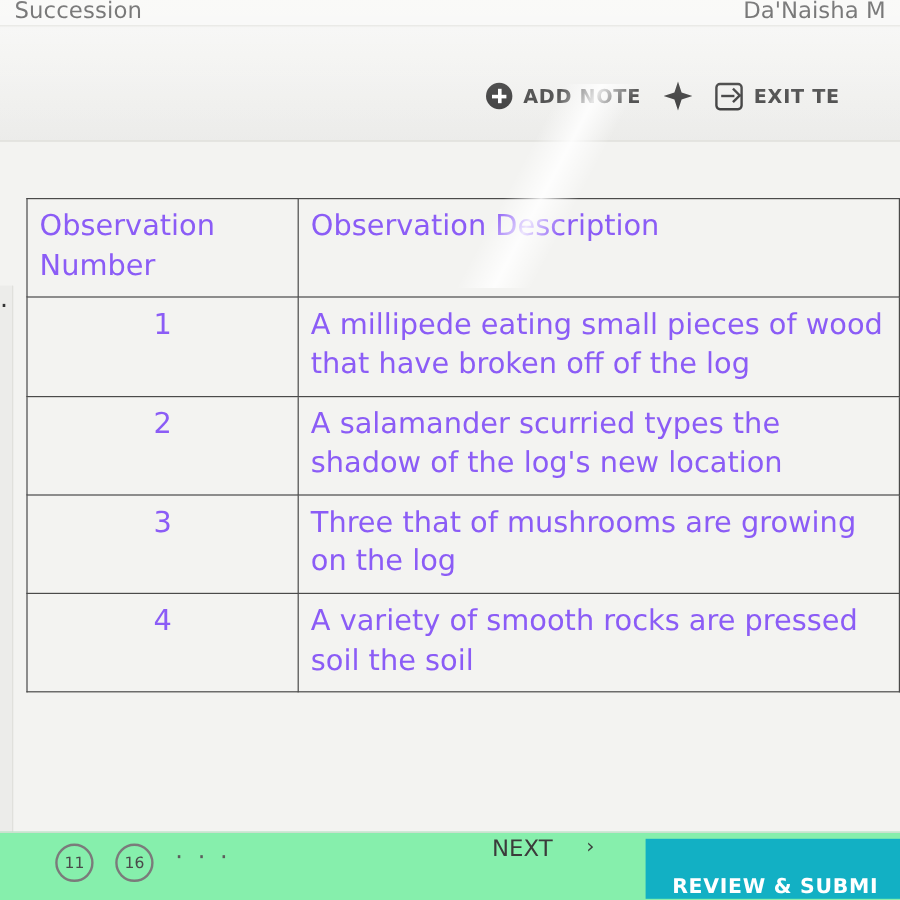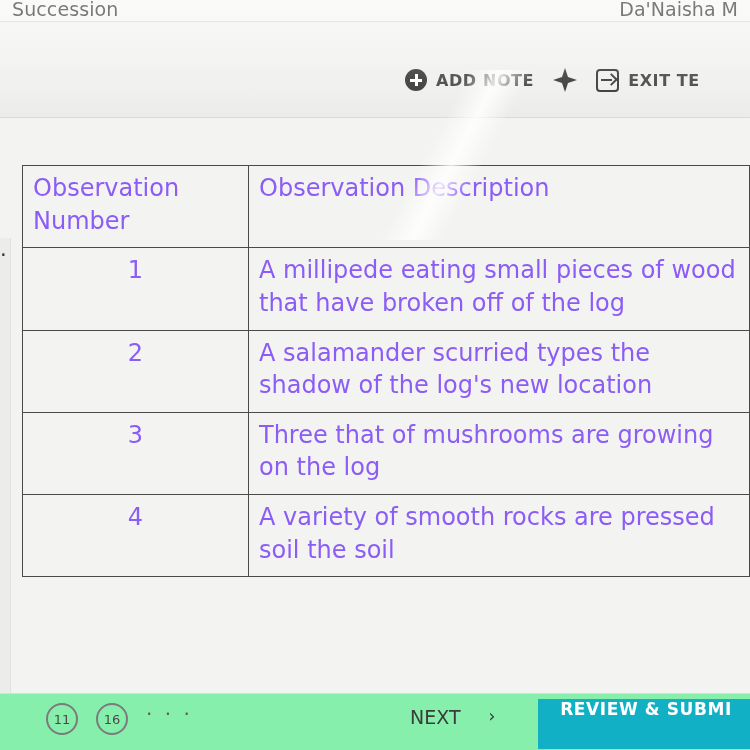--- a/index.html
+++ b/index.html
@@ -217,21 +217,21 @@
   }
   .pg-dots {
     font-size: 20px;
     color: #5c5c5c;
     letter-spacing: 3px;
     padding-bottom: 10px;
   }
   .next-btn {
     position: absolute;
     left: 410px;
-    top: 12px;
+    top: 2px;
     font-size: 19px;
     color: #3b3b3b;
     display: flex;
     align-items: flex-start;
     gap: 28px;
     cursor: pointer;
   }
   .next-btn .chev {
     font-size: 17px;
   }
@@ -239,21 +239,21 @@
     position: absolute;
     right: 0;
     top: 5px;
     height: 50px;
     background: #12b0c4;
     color: #fff;
     font-size: 17px;
     font-weight: bold;
     letter-spacing: .6px;
     display: flex;
-    align-items: flex-start;
+    align-items: flex-end;
     padding: 0 18px 0 22px;
     white-space: nowrap;
     cursor: pointer;
   }
   
   .left-edge {
     position: absolute;
     left: 0; top: 119px;
     width: 10px; height: 575px;
     background: #ececea;

